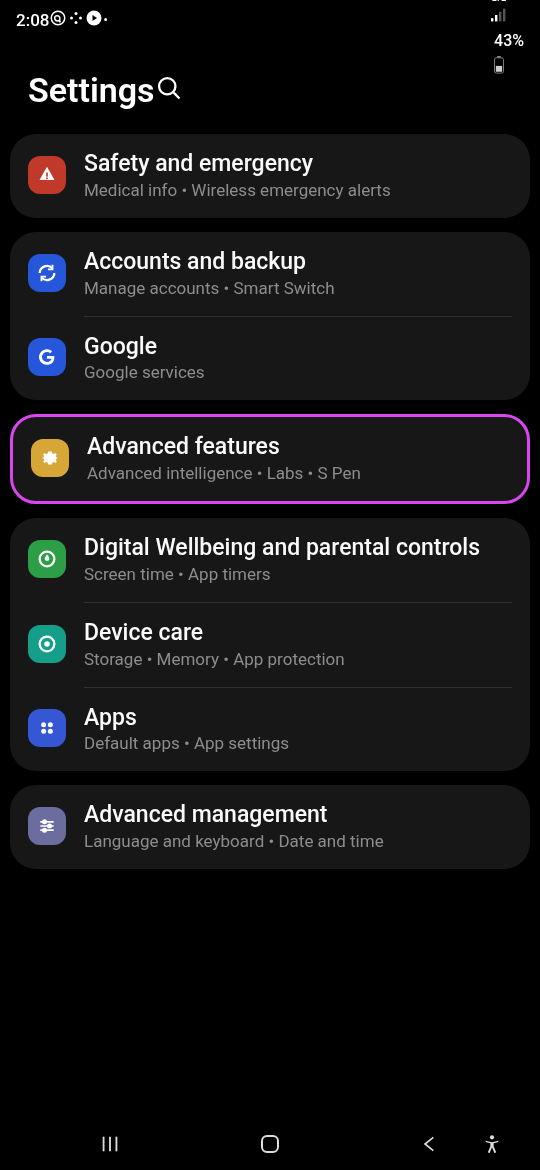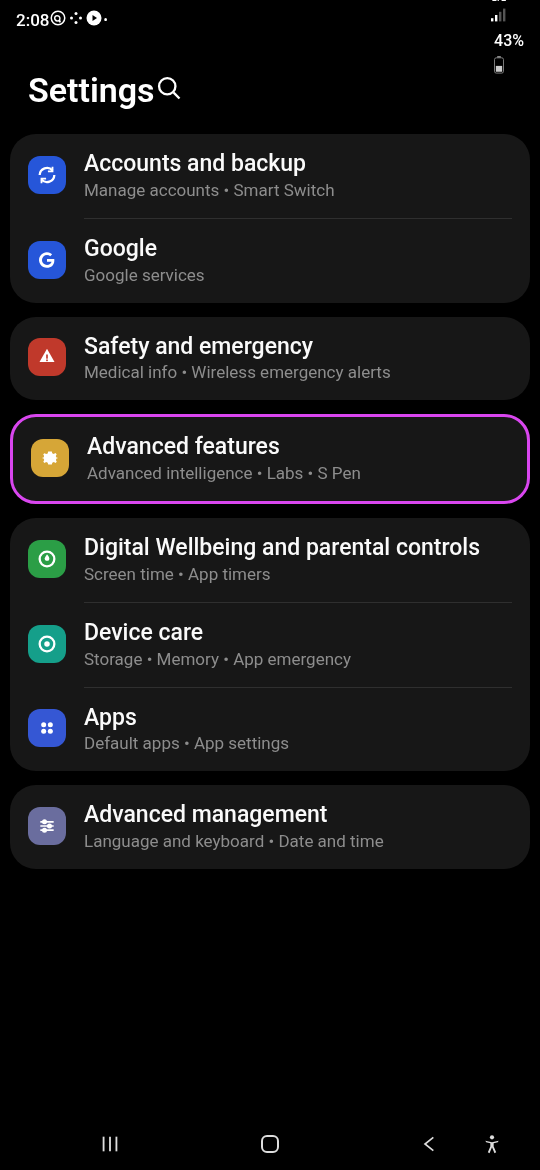--- a/index.html
+++ b/index.html
@@ -137,20 +137,36 @@
         <circle cx="10.5" cy="10.5" r="7"></circle>
         <line x1="21" y1="21" x2="16" y2="16"></line>
       </svg>
   </span>
 </div>
 
 <div class="content">
 
   <div class="card">
     <div class="row">
+      <div class="icon-wrap" style="background:#c0392b">
+        <svg width="20" height="20" viewBox="0 0 24 24" fill="#fff">
+            <path d="M12 2l9 16H3z"></path>
+            <rect x="11" y="9" width="2" height="5" fill="#c0392b"></rect>
+            <rect x="11" y="15" width="2" height="2" fill="#c0392b"></rect>
+          </svg>
+      </div>
+      <div class="row-text">
+        <div class="title">Safety and emergency</div>
+        <div class="subtitle">Medical info  •  Wireless emergency alerts</div>
+      </div>
+    </div>
+  </div>
+
+  <div class="card">
+    <div class="row">
       <div class="icon-wrap" style="background:#2656d9">
         <svg width="22" height="22" viewBox="0 0 24 24" fill="none" stroke="#fff" stroke-width="2.5">
             <path d="M4 12a8 8 0 0 1 14-5"></path>
             <path d="M20 12a8 8 0 0 1-14 5"></path>
             <path d="M18 3v5h-5M6 21v-5h5" stroke-width="2"></path>
           </svg>
       </div>
       <div class="row-text">
         <div class="title">Accounts and backup</div>
         <div class="subtitle">Manage accounts  •  Smart Switch</div>
@@ -163,36 +179,20 @@
             <path d="M12 11v3h5c-.5 2-2.5 3.5-5 3.5A5.5 5.5 0 1 1 12 6.5c1.4 0 2.6.5 3.6 1.3l2-2A8.5 8.5 0 1 0 12 20.5c4.5 0 8-3 8-8 0-.5 0-1-.1-1.5H12z"></path>
           </svg>
       </div>
       <div class="row-text">
         <div class="title">Google</div>
         <div class="subtitle">Google services</div>
       </div>
     </div>
   </div>
 
-  <div class="card">
-    <div class="row">
-      <div class="icon-wrap" style="background:#c0392b">
-        <svg width="20" height="20" viewBox="0 0 24 24" fill="#fff">
-            <path d="M12 2l9 16H3z"></path>
-            <rect x="11" y="9" width="2" height="5" fill="#c0392b"></rect>
-            <rect x="11" y="15" width="2" height="2" fill="#c0392b"></rect>
-          </svg>
-      </div>
-      <div class="row-text">
-        <div class="title">Safety and emergency</div>
-        <div class="subtitle">Medical info  •  Wireless emergency alerts</div>
-      </div>
-    </div>
-  </div>
-
   <div class="card highlight">
     <div class="row">
       <div class="icon-wrap" style="background:#d6a637">
         <svg width="22" height="22" viewBox="0 0 24 24" fill="#fff">
             <path d="M12 8a4 4 0 1 0 0 8 4 4 0 0 0 0-8zm9 4l-2-.5-.7-1.7 1-1.8-1.4-1.4-1.8 1-1.7-.7L14 5h-4l-.5 2-1.7.7-1.8-1L4.6 8l1 1.8L5 11.5 3 12l2 .5.7 1.7-1 1.8L6 17.4l1.8-1 1.7.7.5 2h4l.5-2 1.7-.7 1.8 1 1.4-1.4-1-1.8.7-1.7z"></path>
           </svg>
       </div>
       <div class="row-text">
         <div class="title">Advanced features</div>
         <div class="subtitle">Advanced intelligence  •  Labs  •  S Pen</div>
@@ -216,21 +216,21 @@
     <div class="divider"></div>
     <div class="row">
       <div class="icon-wrap" style="background:#159f8a">
         <svg width="22" height="22" viewBox="0 0 24 24" fill="none" stroke="#fff" stroke-width="2.5">
             <circle cx="12" cy="12" r="8"></circle>
             <circle cx="12" cy="12" r="3" fill="#fff" stroke="none"></circle>
           </svg>
       </div>
       <div class="row-text">
         <div class="title">Device care</div>
-        <div class="subtitle">Storage  •  Memory  •  App emergency</div>
+        <div class="subtitle">Storage  •  Memory  •  App protection</div>
       </div>
     </div>
     <div class="divider"></div>
     <div class="row">
       <div class="icon-wrap" style="background:#3557d4">
         <svg width="20" height="20" viewBox="0 0 24 24" fill="#fff">
             <circle cx="8" cy="8" r="3"></circle>
             <circle cx="16" cy="8" r="3"></circle>
             <circle cx="8" cy="16" r="3"></circle>
             <circle cx="16" cy="16" r="3"></circle>

